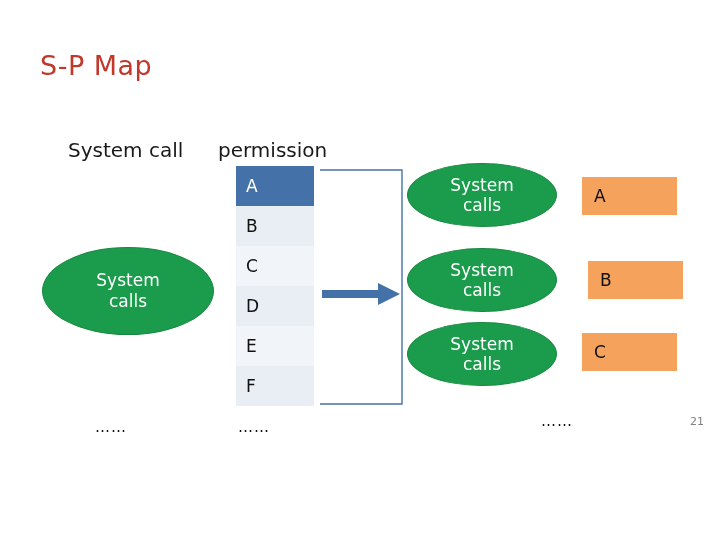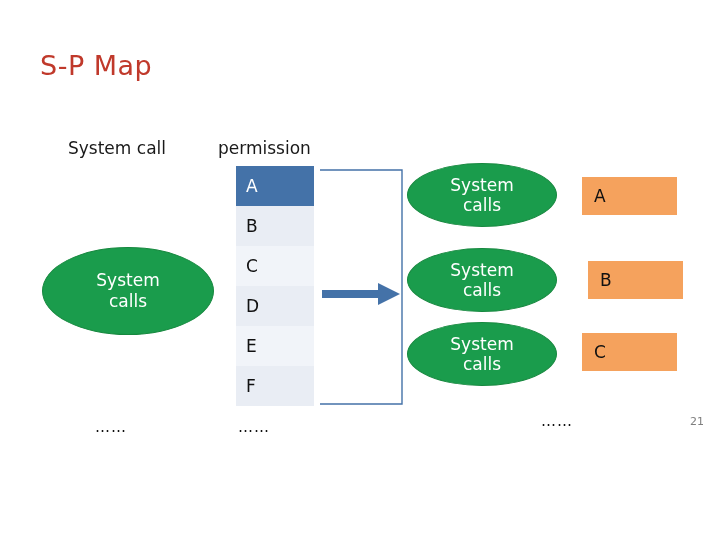--- a/index.html
+++ b/index.html
@@ -28,21 +28,21 @@
     top: 50px;
     font-size: 27px;
     color: #c0392b;
     letter-spacing: 0.5px;
     font-family: "DejaVu Sans", sans-serif;
   }
 
   
   .col-header {
     position: absolute;
-    font-size: 17px;
+    font-size: 20px;
     color: #1a1a1a;
     white-space: nowrap;
   }
   #hdr-syscall { left: 68px; top: 138px; }
   #hdr-permission { left: 218px; top: 138px; }
 
   
   #left-ellipse {
     position: absolute;
     left: 42px;

